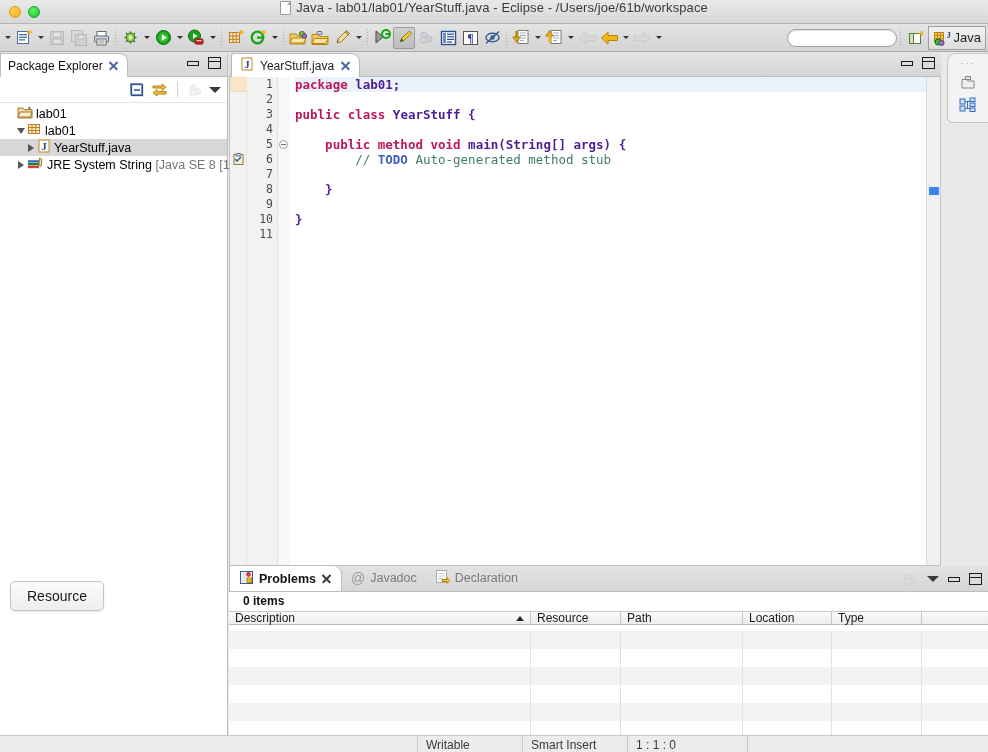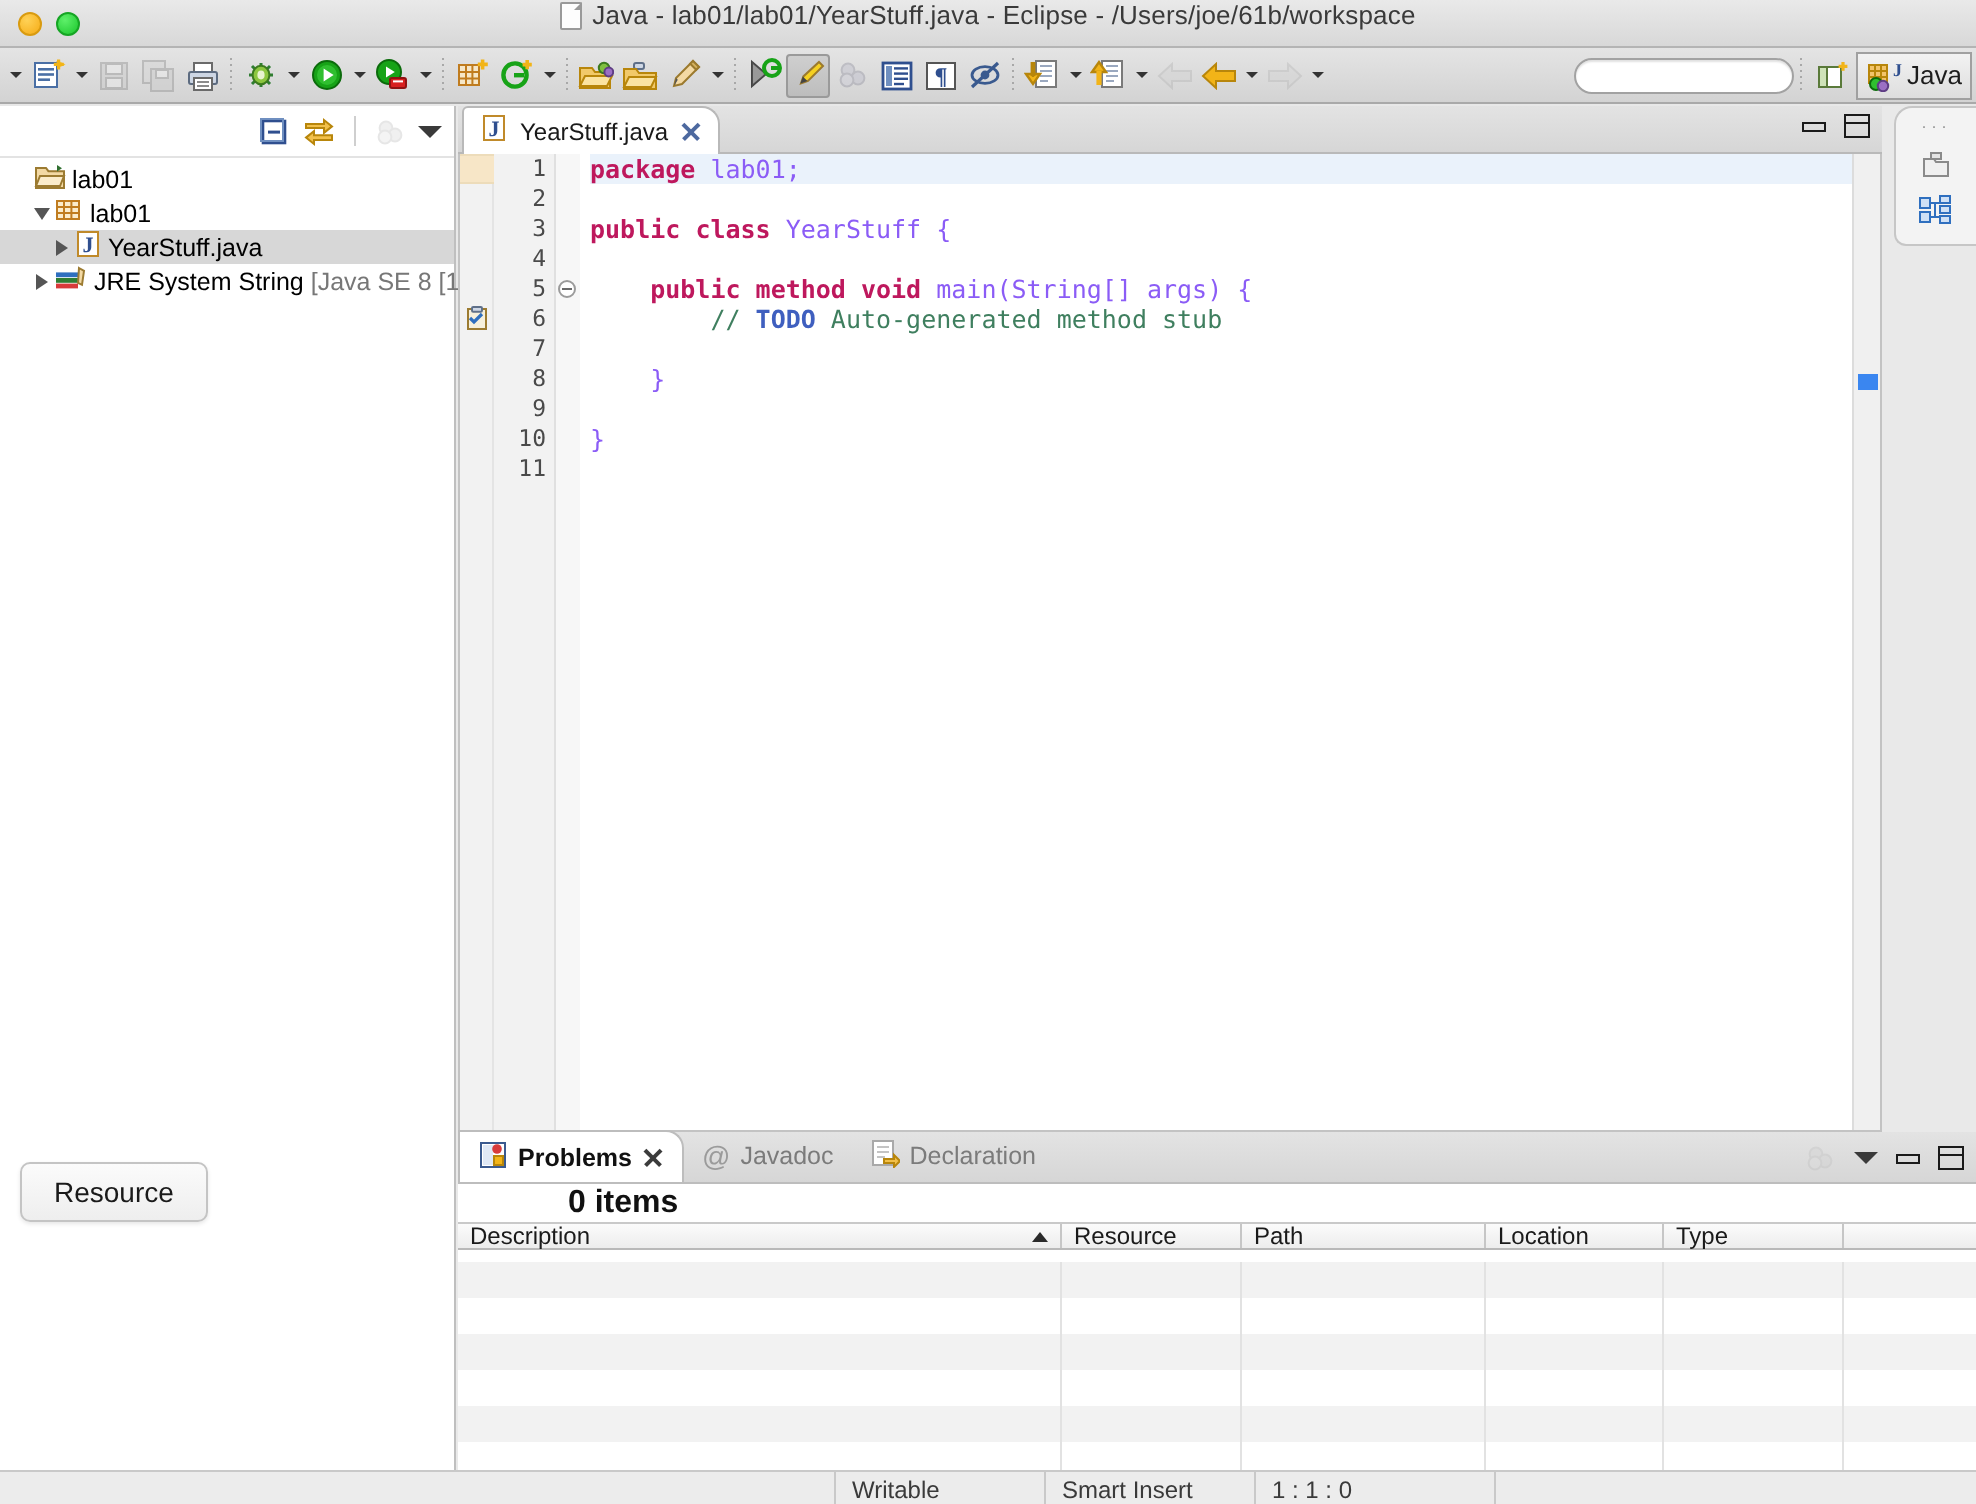--- a/index.html
+++ b/index.html
@@ -176,21 +176,21 @@
   #code {
     flex:1; position:relative; background:#fff;
     font-family:"DejaVu Sans Mono", monospace; font-size:12.5px;
     padding-left:5px;
   }
   .cl { height:15px; line-height:15px; white-space:pre; }
   #code .cl.curline { background:#eaf2fb; }
   .kw  { color:#be185d; font-weight:bold; }
   .cmt { color:#3f7f5f; }
   .todo{ color:#3f5fbf; font-weight:bold; }
-  .plain { color:#8b5cf6; }
+  .plain { color:#4c1d95;font-weight:bold; }
   #curline-marker {
     position:absolute; left:0; top:0; width:17px; height:15px;
     background:#f7e6c7; border-top:1px solid #eddcba; border-bottom:1px solid #eddcba;
   }
   .foldmark {
     position:absolute; width:9px; height:9px; border:1px solid #9b9b9b; border-radius:50%;
     background:#fff;
   }
   .foldmark:after{ content:""; position:absolute; left:1px; top:3px; width:5px; height:1px; background:#6b6b6b; }
   #overview-ruler {
@@ -224,21 +224,21 @@
   .pt {
     height:26px; display:flex; align-items:center; gap:5px;
     padding:0 9px; font-size:12.5px; color:#7b7b7b;
   }
   .pt.active {
     background:#fff; color:#111; font-weight:bold;
     border:1px solid #bdbdbd; border-bottom:none;
     border-top-right-radius:9px;
   }
   #problems-toolbar { position:absolute; right:6px; top:5px; display:flex; align-items:center; gap:9px; }
-  #items-count { height:19px; line-height:19px; padding-left:14px; font-size:16px; font-weight:bold; color:#111; background:#fff;margin-left:41px; }
+  #items-count { height:19px; line-height:19px; padding-left:14px; font-size:12px; font-weight:bold; color:#111; background:#fff; }
   #table-head {
     height:14px; display:flex; background:linear-gradient(to bottom,#fbfbfb,#ededed);
     border-top:1px solid #c9c9c9; border-bottom:1px solid #b9b9b9;
     font-size:12px; color:#1a1a1a;justify-content:flex-end;
   }
   .th { display:flex; align-items:center; padding:0 6px; border-right:1px solid #c6c6c6; position:relative; }
   .sortasc { margin-left:auto; }
   .sortasc:after{ content:""; display:block; border-width:0 4px 5px 4px; border-style:solid;
     border-color: transparent transparent #2a2a2a transparent; }
   #table-body { position:absolute; left:0; right:0; top:65px; bottom:0; background:#fff; }
@@ -503,20 +503,30 @@
         <text x="13.5" y="8" font-size="9" fill="#2f4f8f" font-family="serif" font-weight="bold">J</text>
       </svg>
       <span id="perspective-label">Java</span>
     </div>
   </div>
 </div>
 
 <div id="workbench">
 
   <div id="pkg-explorer">
+    <div class="view-tabrow">
+      <div class="view-tab">
+        <span class="tablabel">Package Explorer</span>
+        <span class="tabclose"></span>
+      </div>
+      <div class="view-minmax">
+        <span class="m-min"></span>
+        <span class="m-max"></span>
+      </div>
+    </div>
 
     <div class="view-toolbar">
       <span>
         <svg class="ico" width="16" height="16" viewBox="0 0 16 16">
           <rect x="2.5" y="2.5" width="11" height="11" fill="#fff" stroke="#2f4f8f" stroke-width="1.3"></rect>
           <rect x="1.5" y="1.5" width="11" height="11" fill="none" stroke="#6f8fc0"></rect>
           <rect x="5" y="7.3" width="6" height="1.5" fill="#2f4f8f"></rect>
         </svg>
       </span>
       <span>

